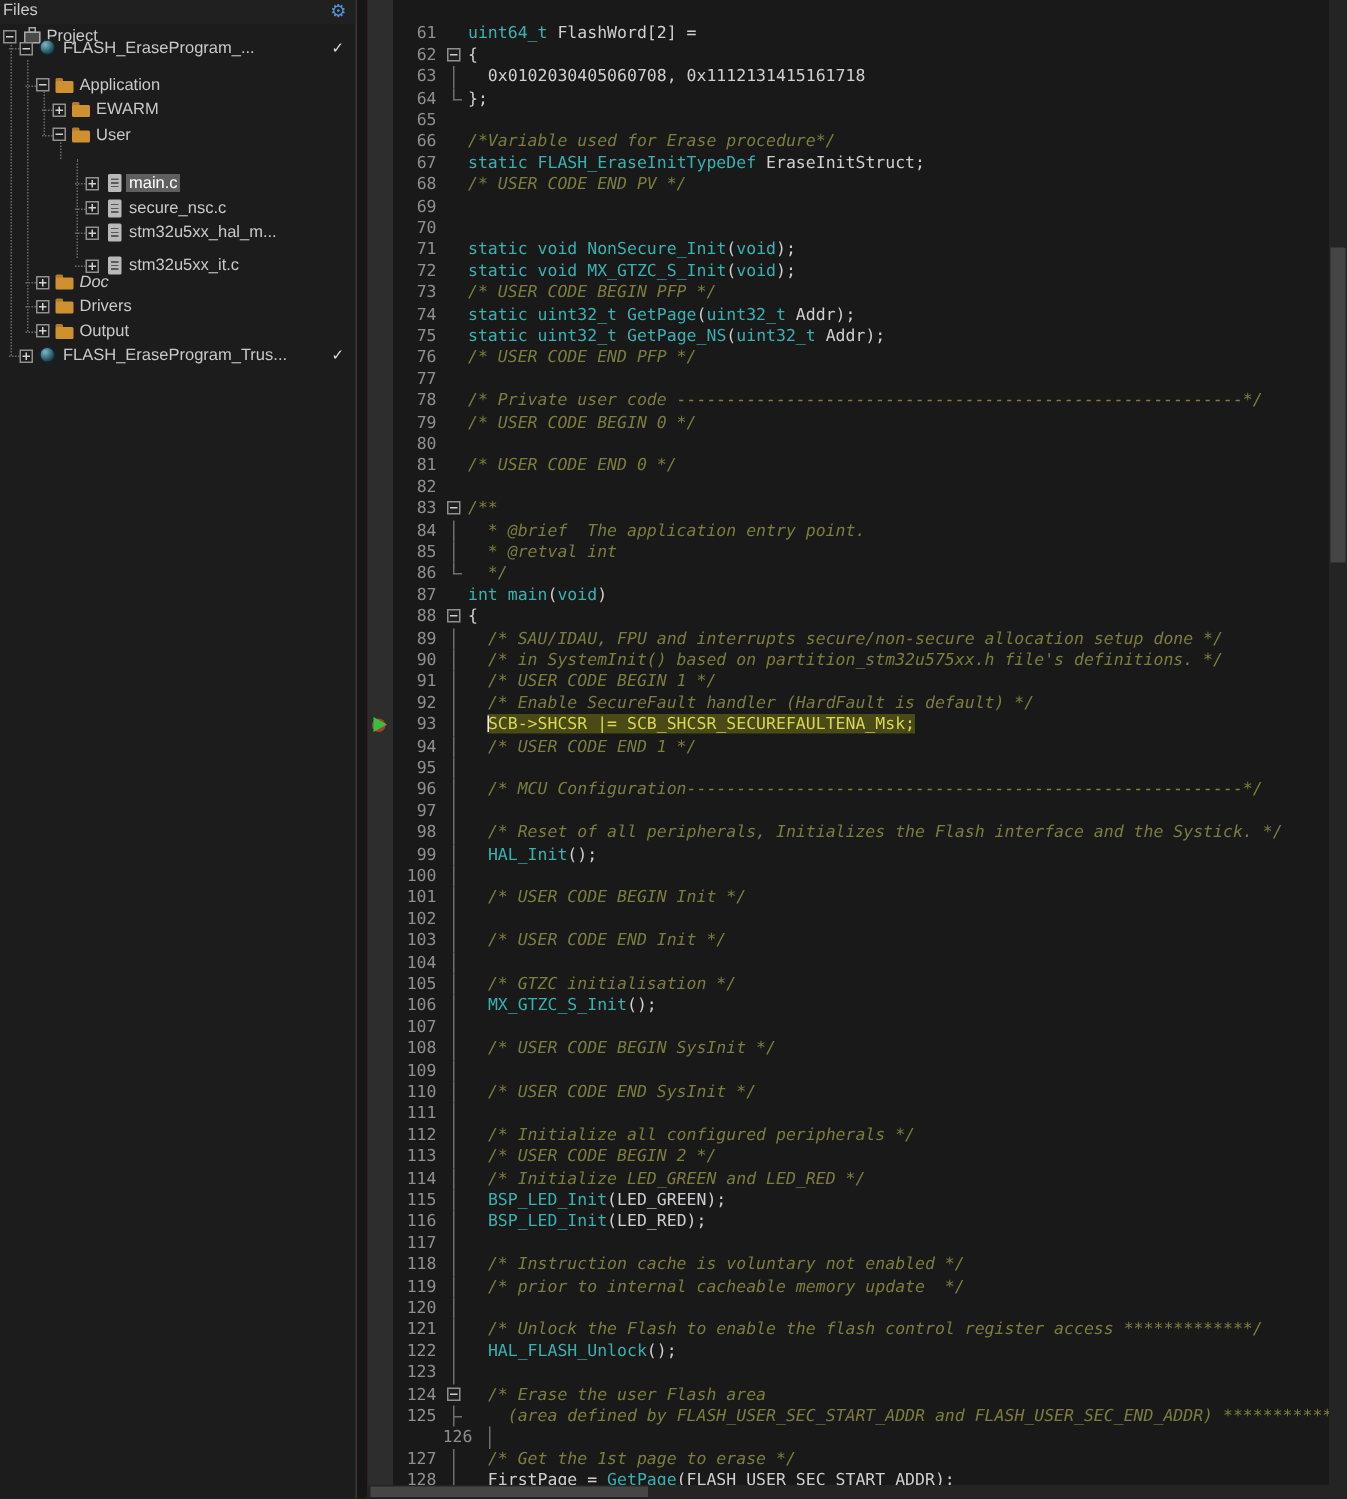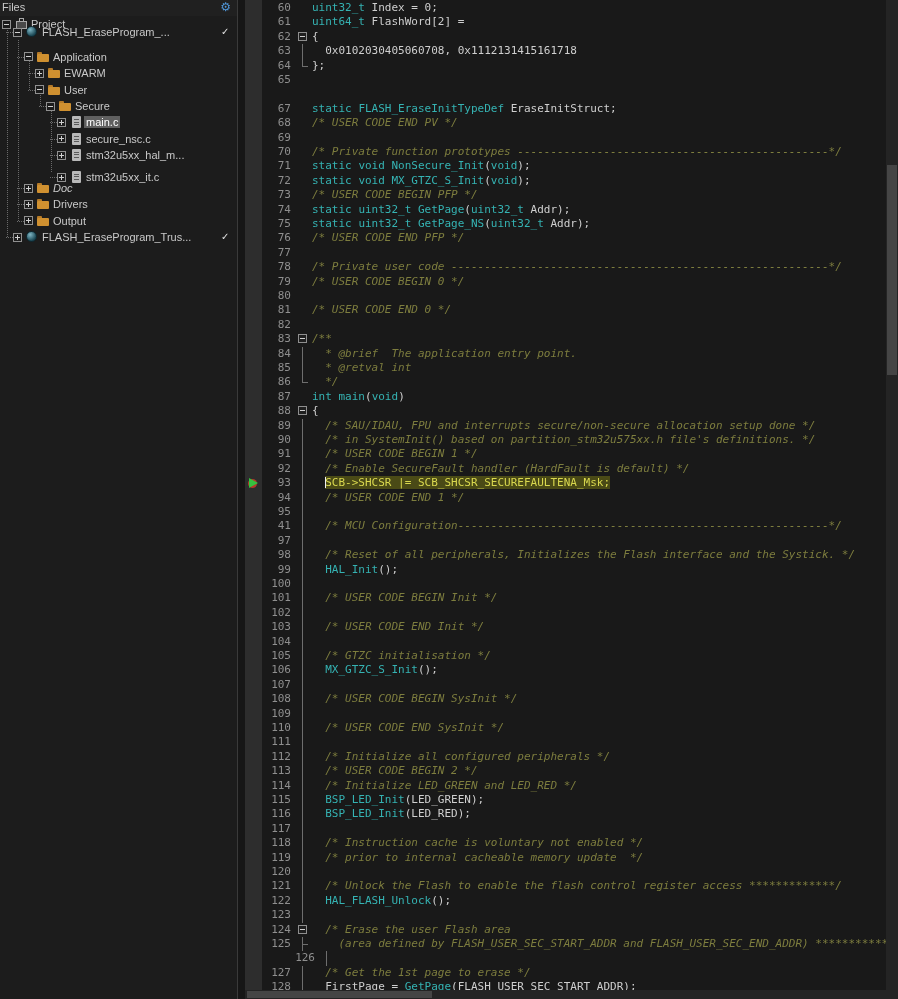--- a/index.html
+++ b/index.html
@@ -108,26 +108,20 @@
           <i class="expand plus" style="left:35px"></i>
           <i class="tico folder" style="left:48px"></i>
           <span class="tlabel" style="left:64px">EWARM</span>
         </div>
         <div class="trow" style="top: 65.6px;">
           <i class="stub" style="left:28px;width:7px"></i>
           <i class="expand minus" style="left:35px"></i>
           <i class="tico folder" style="left:48px"></i>
           <span class="tlabel" style="left:64px">User</span>
         </div>
-        <div class="trow" style="top: 82px;">
-          <i class="stub" style="left:39px;width:7px"></i>
-          <i class="expand minus" style="left:46px"></i>
-          <i class="tico folder" style="left:59px"></i>
-          <span class="tlabel" style="left:75px">Secure</span>
-        </div>
         <div class="trow" style="top: 98.4px;">
           <i class="stub" style="left:50px;width:7px"></i>
           <i class="expand plus" style="left:57px"></i>
           <i class="tico file" style="left:70px"></i>
           <span class="tlabel sel" style="left:86px">main.c</span>
         </div>
         <div class="trow" style="top: 114.8px;">
           <i class="stub" style="left:50px;width:7px"></i>
           <i class="expand plus" style="left:57px"></i>
           <i class="tico file" style="left:70px"></i>
@@ -173,30 +167,30 @@
       </div>
   </aside>
 
   <div class="splitter"></div>
 
   <section class="editor">
     <div class="bp-gutter" id="bpgutter">
         <div class="cur-arrow" style="top: 478.2px;"></div>
       </div>
     <div class="code-scroll" id="code">
-        <div class="cline" style="top: 1px;"><span class="num">60</span><span class="txt"><span class="k">uint32_t</span><span class="p"> Index = 0;</span></span></div>
         <div class="cline" style="top: 15.4px;"><span class="num">61</span><span class="txt"><span class="k">uint64_t</span><span class="p"> FlashWord[2] =</span></span></div>
         <div class="cline" style="top: 29.8px;"><span class="num">62</span><span class="fold box"></span><span class="txt"><span class="p">{</span></span></div>
         <div class="cline" style="top: 44.2px;"><span class="num">63</span><span class="fold line"></span><span class="txt"><span class="p">  0x0102030405060708, 0x1112131415161718</span></span></div>
         <div class="cline" style="top: 58.6px;"><span class="num">64</span><span class="fold end"></span><span class="txt"><span class="p">};</span></span></div>
         <div class="cline" style="top: 73px;"><span class="num">65</span><span class="txt"></span></div>
+        <div class="cline" style="top: 87.4px;"><span class="num">66</span><span class="txt"><span class="c">/*Variable used for Erase procedure*/</span></span></div>
         <div class="cline" style="top: 101.8px;"><span class="num">67</span><span class="txt"><span class="k">static</span><span class="p"> </span><span class="k">FLASH_EraseInitTypeDef</span><span class="p"> EraseInitStruct;</span></span></div>
         <div class="cline" style="top: 116.2px;"><span class="num">68</span><span class="txt"><span class="c">/* USER CODE END PV */</span></span></div>
         <div class="cline" style="top: 130.6px;"><span class="num">69</span><span class="txt"></span></div>
-        <div class="cline" style="top: 145px;"><span class="num">70</span><span class="txt"><span class="c">/* Private function prototypes -----------------------------------------------*/</span></span></div>
+        <div class="cline" style="top: 145px;"><span class="num">70</span></div>
         <div class="cline" style="top: 159.4px;"><span class="num">71</span><span class="txt"><span class="k">static</span><span class="p"> </span><span class="k">void</span><span class="p"> </span><span class="k">NonSecure_Init</span><span class="p">(</span><span class="k">void</span><span class="p">);</span></span></div>
         <div class="cline" style="top: 173.8px;"><span class="num">72</span><span class="txt"><span class="k">static</span><span class="p"> </span><span class="k">void</span><span class="p"> </span><span class="k">MX_GTZC_S_Init</span><span class="p">(</span><span class="k">void</span><span class="p">);</span></span></div>
         <div class="cline" style="top: 188.2px;"><span class="num">73</span><span class="txt"><span class="c">/* USER CODE BEGIN PFP */</span></span></div>
         <div class="cline" style="top: 202.6px;"><span class="num">74</span><span class="txt"><span class="k">static</span><span class="p"> </span><span class="k">uint32_t</span><span class="p"> </span><span class="k">GetPage</span><span class="p">(</span><span class="k">uint32_t</span><span class="p"> Addr);</span></span></div>
         <div class="cline" style="top: 217px;"><span class="num">75</span><span class="txt"><span class="k">static</span><span class="p"> </span><span class="k">uint32_t</span><span class="p"> </span><span class="k">GetPage_NS</span><span class="p">(</span><span class="k">uint32_t</span><span class="p"> Addr);</span></span></div>
         <div class="cline" style="top: 231.4px;"><span class="num">76</span><span class="txt"><span class="c">/* USER CODE END PFP */</span></span></div>
         <div class="cline" style="top: 245.8px;"><span class="num">77</span><span class="txt"></span></div>
         <div class="cline" style="top: 260.2px;"><span class="num">78</span><span class="txt"><span class="c">/* Private user code ---------------------------------------------------------*/</span></span></div>
         <div class="cline" style="top: 274.6px;"><span class="num">79</span><span class="txt"><span class="c">/* USER CODE BEGIN 0 */</span></span></div>
         <div class="cline" style="top: 289px;"><span class="num">80</span><span class="txt"></span></div>
@@ -208,21 +202,21 @@
         <div class="cline" style="top: 375.4px;"><span class="num">86</span><span class="fold end"></span><span class="txt"><span class="c">  */</span></span></div>
         <div class="cline" style="top: 389.8px;"><span class="num">87</span><span class="txt"><span class="k">int</span><span class="p"> </span><span class="k">main</span><span class="p">(</span><span class="k">void</span><span class="p">)</span></span></div>
         <div class="cline" style="top: 404.2px;"><span class="num">88</span><span class="fold box"></span><span class="txt"><span class="p">{</span></span></div>
         <div class="cline" style="top: 418.6px;"><span class="num">89</span><span class="fold line"></span><span class="txt"><span class="p">  </span><span class="c">/* SAU/IDAU, FPU and interrupts secure/non-secure allocation setup done */</span></span></div>
         <div class="cline" style="top: 433px;"><span class="num">90</span><span class="fold line"></span><span class="txt"><span class="p">  </span><span class="c">/* in SystemInit() based on partition_stm32u575xx.h file's definitions. */</span></span></div>
         <div class="cline" style="top: 447.4px;"><span class="num">91</span><span class="fold line"></span><span class="txt"><span class="p">  </span><span class="c">/* USER CODE BEGIN 1 */</span></span></div>
         <div class="cline" style="top: 461.8px;"><span class="num">92</span><span class="fold line"></span><span class="txt"><span class="p">  </span><span class="c">/* Enable SecureFault handler (HardFault is default) */</span></span></div>
         <div class="cline" style="top: 476.2px;"><span class="num">93</span><span class="fold line"></span><span class="txt"><span class="p">  </span><span class="y">SCB-&gt;SHCSR |= SCB_SHCSR_SECUREFAULTENA_Msk;</span></span></div>
         <div class="cline" style="top: 490.6px;"><span class="num">94</span><span class="fold line"></span><span class="txt"><span class="p">  </span><span class="c">/* USER CODE END 1 */</span></span></div>
         <div class="cline" style="top: 505px;"><span class="num">95</span><span class="fold line"></span><span class="txt"></span></div>
-        <div class="cline" style="top: 519.4px;"><span class="num">41</span><span class="fold line"></span><span class="txt"><span class="p">  </span><span class="c">/* MCU Configuration--------------------------------------------------------*/</span></span></div>
+        <div class="cline" style="top: 519.4px;"><span class="num">96</span><span class="fold line"></span><span class="txt"><span class="p">  </span><span class="c">/* MCU Configuration--------------------------------------------------------*/</span></span></div>
         <div class="cline" style="top: 533.8px;"><span class="num">97</span><span class="fold line"></span><span class="txt"></span></div>
         <div class="cline" style="top: 548.2px;"><span class="num">98</span><span class="fold line"></span><span class="txt"><span class="p">  </span><span class="c">/* Reset of all peripherals, Initializes the Flash interface and the Systick. */</span></span></div>
         <div class="cline" style="top: 562.6px;"><span class="num">99</span><span class="fold line"></span><span class="txt"><span class="p">  </span><span class="k">HAL_Init</span><span class="p">();</span></span></div>
         <div class="cline" style="top: 577px;"><span class="num">100</span><span class="fold line"></span><span class="txt"></span></div>
         <div class="cline" style="top: 591.4px;"><span class="num">101</span><span class="fold line"></span><span class="txt"><span class="p">  </span><span class="c">/* USER CODE BEGIN Init */</span></span></div>
         <div class="cline" style="top: 605.8px;"><span class="num">102</span><span class="fold line"></span><span class="txt"></span></div>
         <div class="cline" style="top: 620.2px;"><span class="num">103</span><span class="fold line"></span><span class="txt"><span class="p">  </span><span class="c">/* USER CODE END Init */</span></span></div>
         <div class="cline" style="top: 634.6px;"><span class="num">104</span><span class="fold line"></span><span class="txt"></span></div>
         <div class="cline" style="top: 649px;"><span class="num">105</span><span class="fold line"></span><span class="txt"><span class="p">  </span><span class="c">/* GTZC initialisation */</span></span></div>
         <div class="cline" style="top: 663.4px;"><span class="num">106</span><span class="fold line"></span><span class="txt"><span class="p">  </span><span class="k">MX_GTZC_S_Init</span><span class="p">();</span></span></div>

